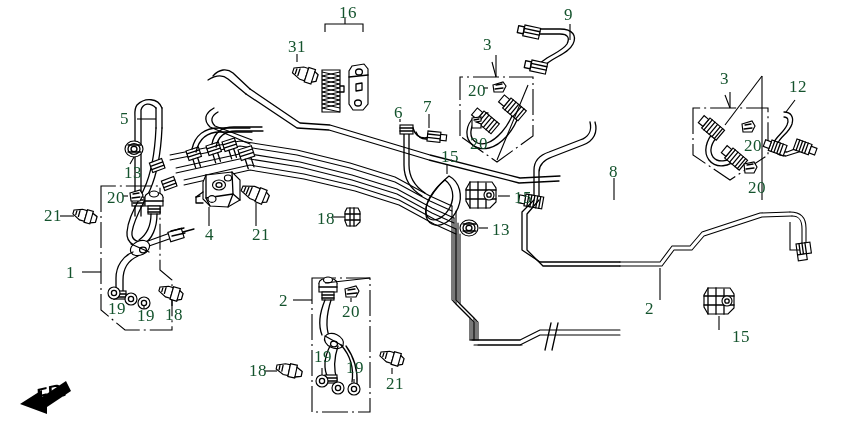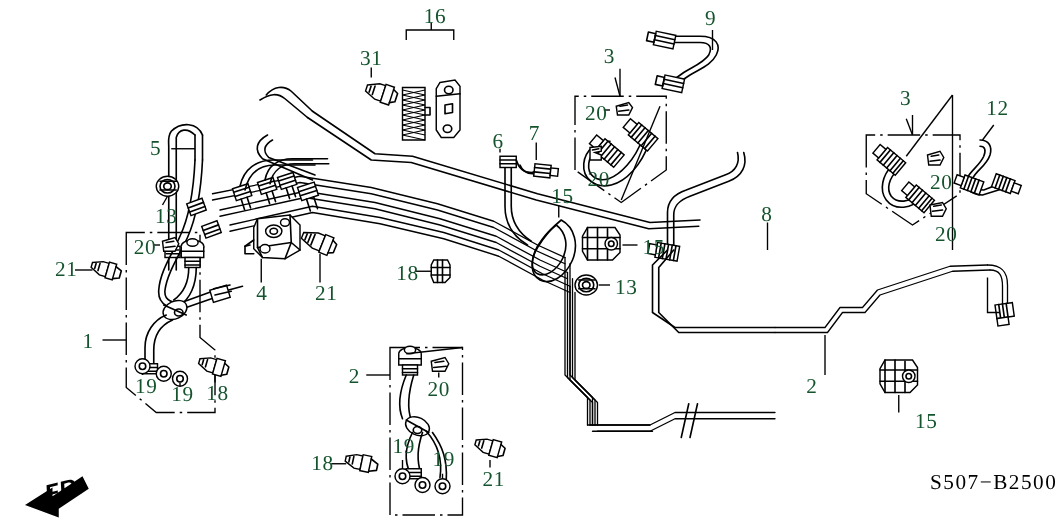--- a/index.html
+++ b/index.html
@@ -551,17 +551,16 @@
 <div class="lbl" style="left:342px; top:303px;">20</div>
 <div class="lbl" style="left:468px; top:82px;">20</div>
 <div class="lbl" style="left:470px; top:135px;">20</div>
 <div class="lbl" style="left:744px; top:137px;">20</div>
 <div class="lbl" style="left:748px; top:179px;">20</div>
 <div class="lbl" style="left:44px;  top:207px;">21</div>
 <div class="lbl" style="left:386px; top:375px;">21</div>
 <div class="lbl" style="left:288px; top:38px;">31</div>
 <div class="lbl" style="left:252px; top:226px;">21</div>
 
-<div class="partno" style="left:744px; top:376px;">S507−B2500</div>
 
 <div class="frtxt" style="left:36px; top:382px; transform:rotate(-14deg);">FR.</div>
 
 </div>
 
 </body></html>

